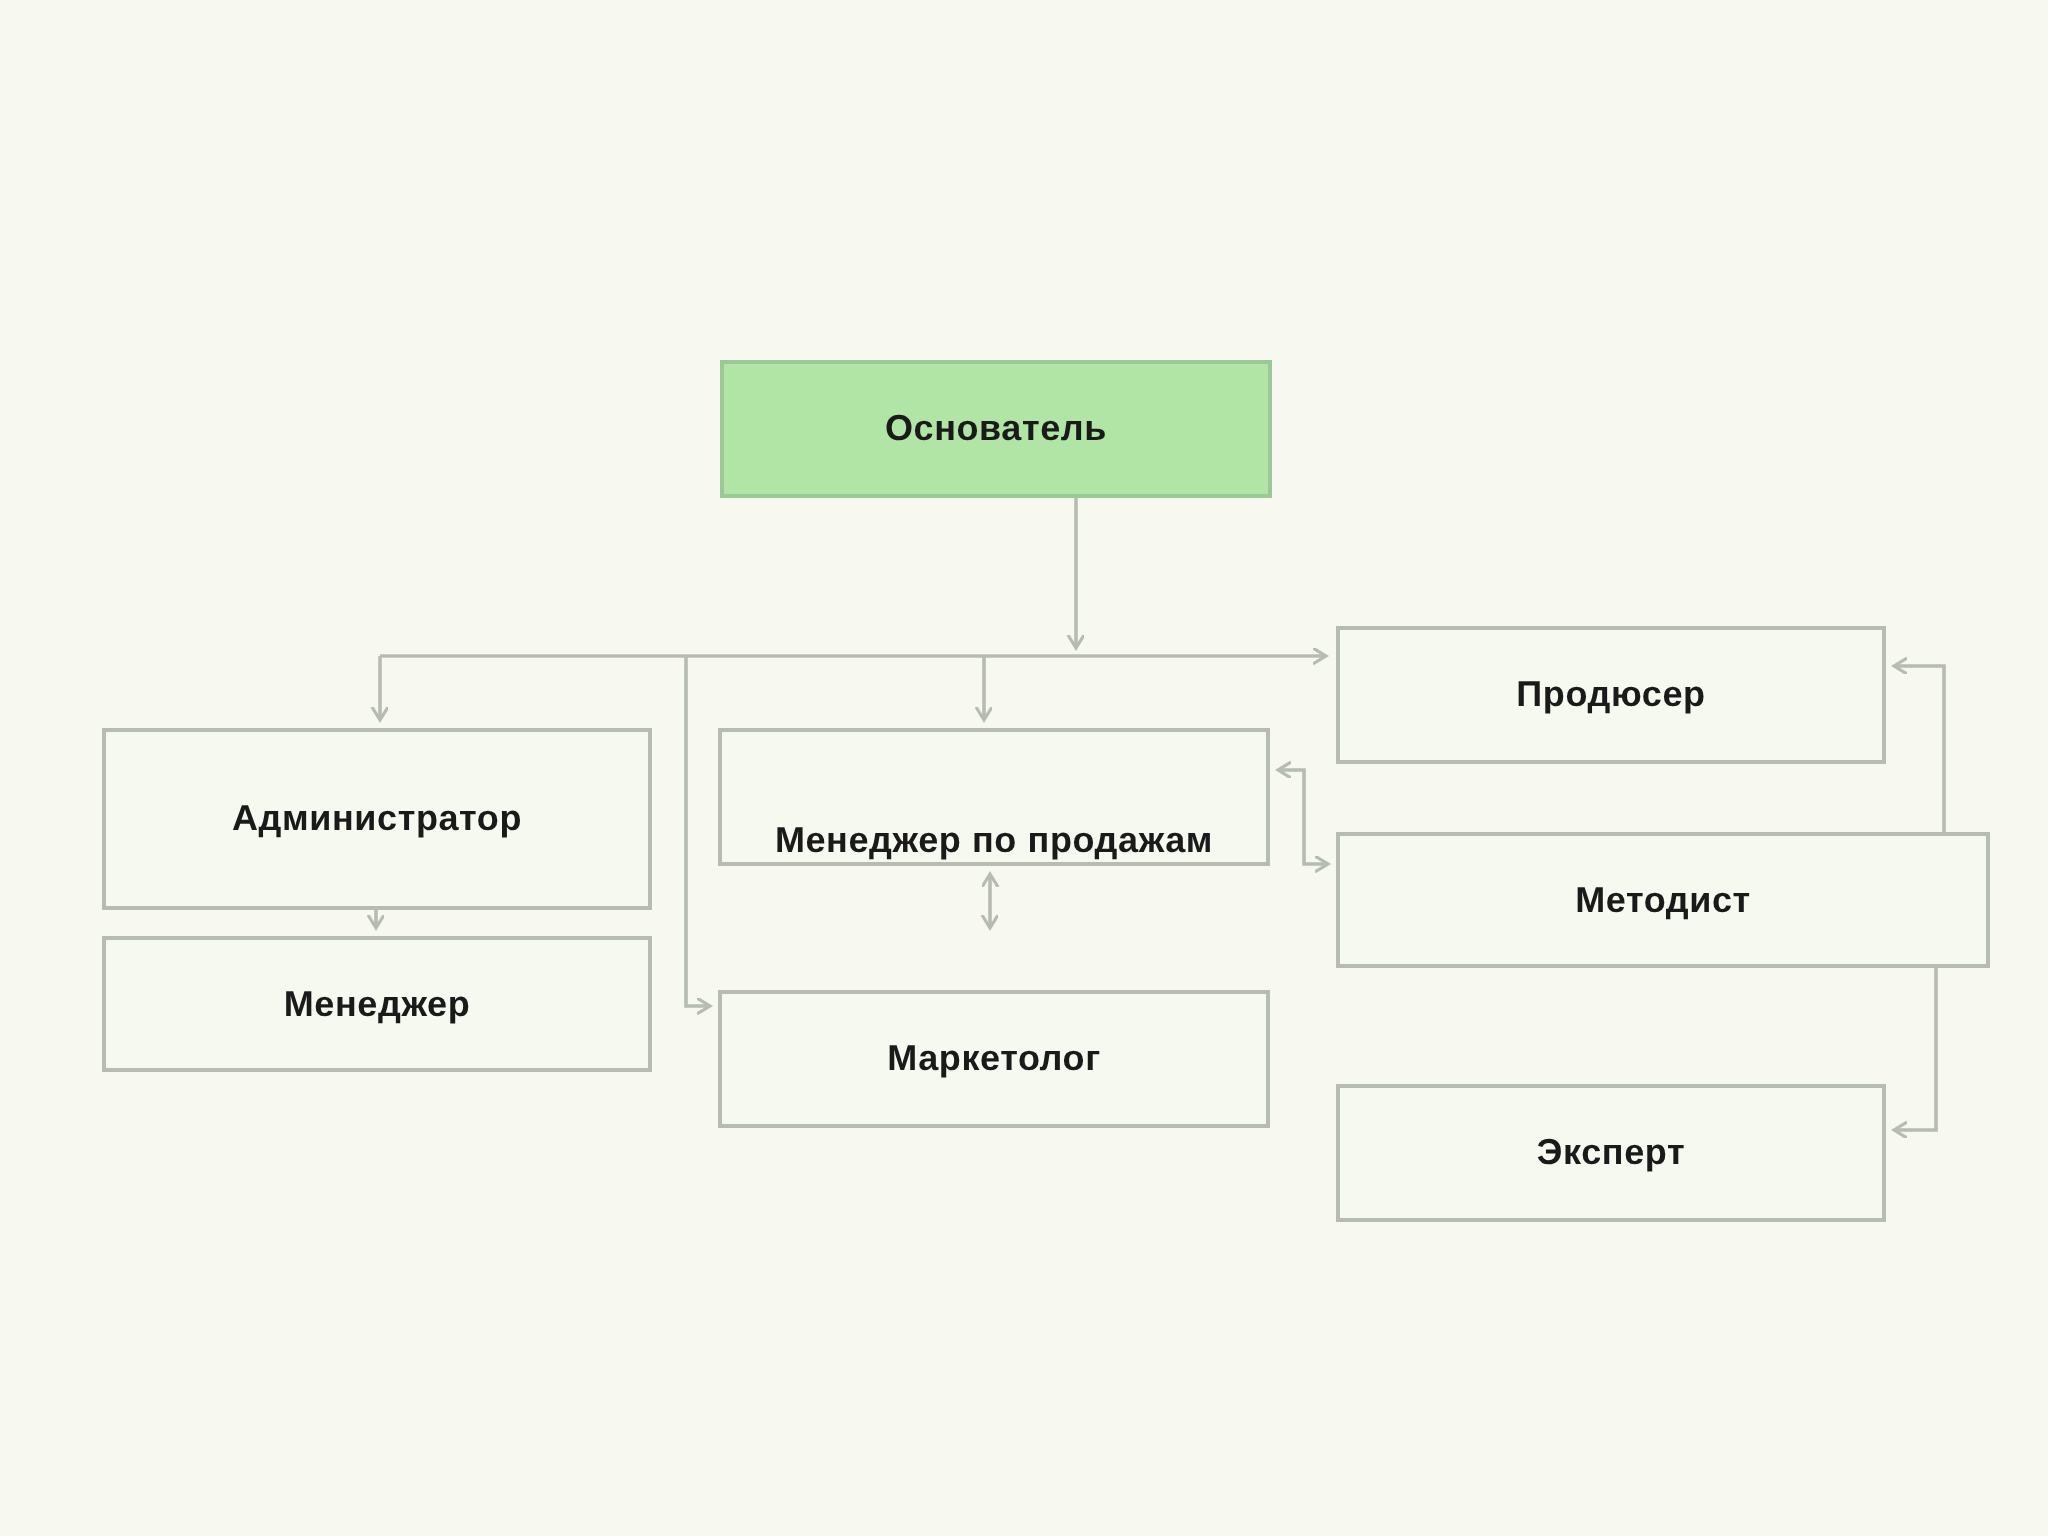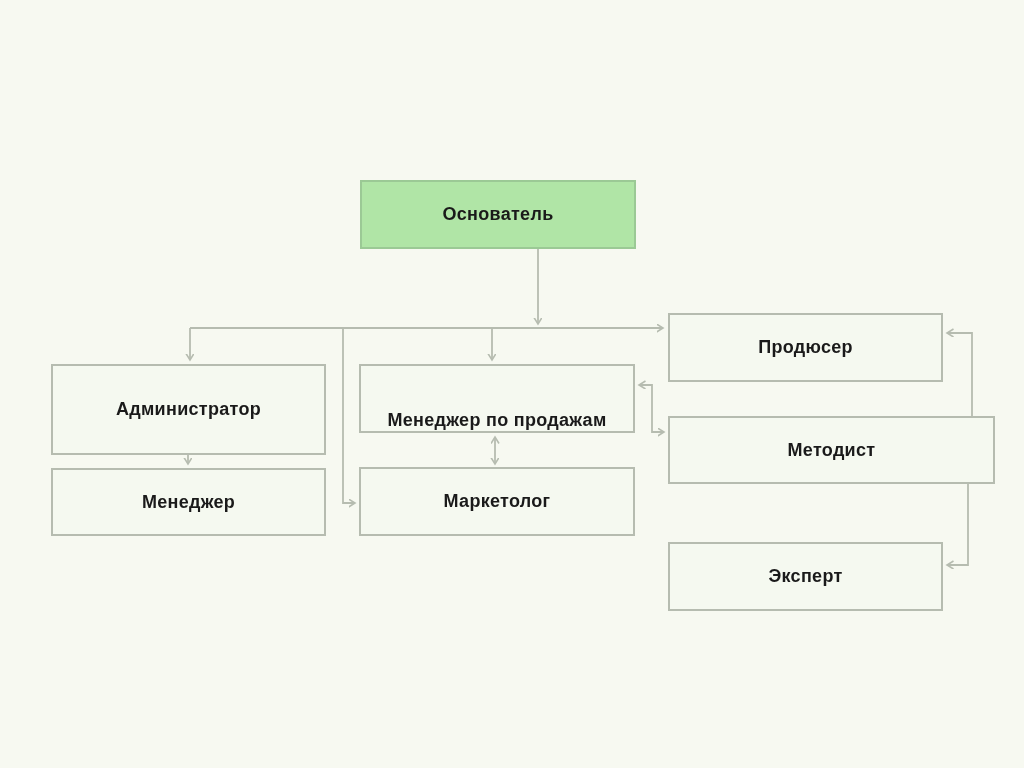--- a/index.html
+++ b/index.html
@@ -81,21 +81,21 @@
       </div>
       <div class="node" style="left: 359px; top: 364px; width: 276px; height: 69px; align-items: flex-end;">
         <span>Менеджер по продажам</span>
       </div>
       <div class="node" style="left: 668px; top: 313px; width: 275px; height: 69px;">
         <span>Продюсер</span>
       </div>
       <div class="node" style="left: 51px; top: 468px; width: 275px; height: 68px;">
         <span>Менеджер</span>
       </div>
-      <div class="node" style="left: 359px; top: 467px; width: 276px; height: 69px;">
+      <div class="node" style="left: 359px; top: 495px; width: 276px; height: 69px;">
         <span>Маркетолог</span>
       </div>
       <div class="node" style="left: 668px; top: 416px; width: 327px; height: 68px;">
         <span>Методист</span>
       </div>
       <div class="node" style="left: 668px; top: 518px; width: 275px; height: 69px; margin-top: 24px;">
         <span>Эксперт</span>
       </div>
     </div>
 </div>

